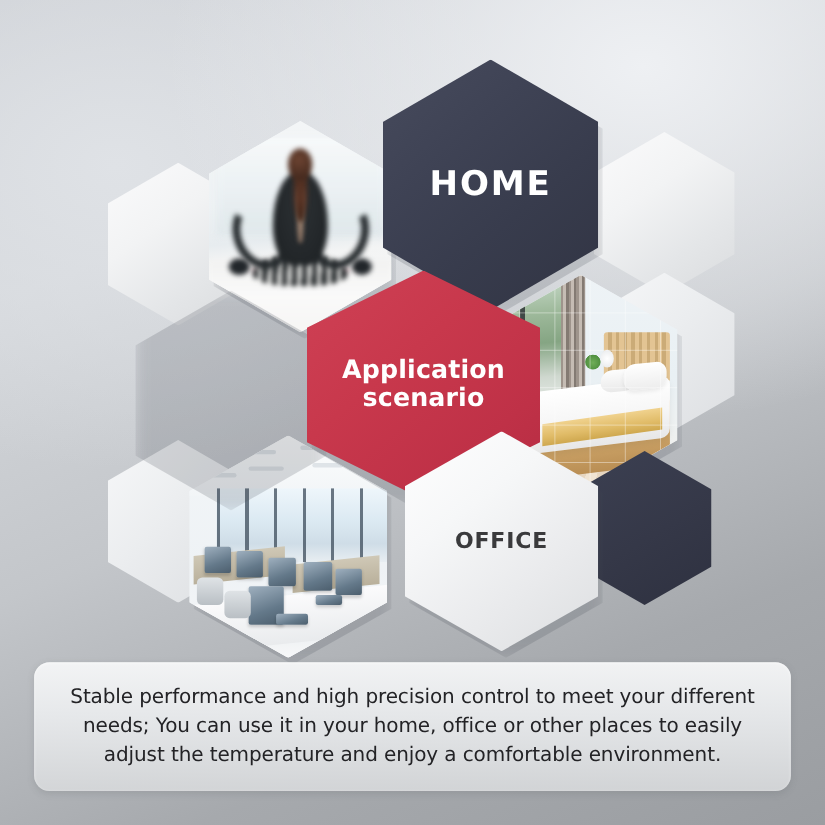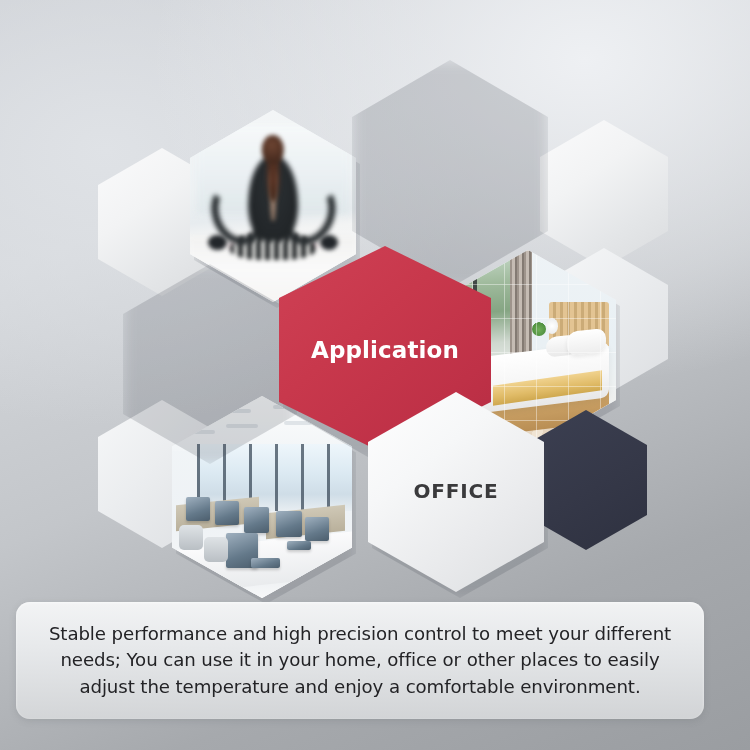--- a/index.html
+++ b/index.html
@@ -182,21 +182,21 @@
 
   
   .shadow{
     position:absolute;
     clip-path:polygon(50% 0%, 100% 25%, 100% 75%, 50% 100%, 0% 75%, 0% 25%);
     background:rgba(70,75,85,.20);filter:blur(7px);
   }
 
   
   #caption{
-    position:absolute;left:16px;top:602px;width:688px;height:117px;
+    position:absolute;left:31px;top:602px;width:688px;height:117px;
     border-radius:14px;
     background:linear-gradient(180deg,rgba(246,247,248,.94) 0%,rgba(233,235,237,.92) 45%,rgba(215,217,219,.9) 100%);
     box-shadow:0 1px 3px rgba(255,255,255,.55) inset, 0 2px 7px rgba(90,95,100,.18);
     display:flex;align-items:center;justify-content:center;
   }
   #caption p{
     margin:0;padding:0 24px;text-align:center;color:#232326;
     font-size:18.2px;line-height:1.44;letter-spacing:-.1px;
     font-family:"DejaVu Sans","Liberation Sans",sans-serif;
   }
@@ -285,29 +285,36 @@
       <div class="off-mon" style="left:30%;top:68%;width:18%;height:17%;"></div>
       <div class="off-mon" style="left:74%;top:60%;width:13%;height:12%;"></div>
       <div class="off-chair" style="left:4%;top:64%;width:13%;height:12%;"></div>
       <div class="off-chair" style="left:18%;top:70%;width:13%;height:12%;"></div>
       <div class="off-mon" style="left:44%;top:80%;width:16%;height:5%;"></div>
       <div class="off-mon" style="left:64%;top:72%;width:13%;height:4%;"></div>
     </div>
   </div>
 
   <div class="shadow" style="left:352px;top:60px;width:196px;height:228px;"></div>
+  <div class="hex dark" style="left:348px;top:54px;width:196px;height:228px;">
+    <div class="face"></div>
+    <div class="label">
+      <span class="cap home">HOME</span>
+    </div>
+  </div>
 
   <div class="shadow" style="left:123px;top:264px;width:174px;height:200px;"></div>
 
   <div class="shadow" style="left:283px;top:252px;width:180px;height:208px;"></div>
   <div class="hex red" style="left:279px;top:246px;width:212px;height:208px;">
     <div class="face"></div>
     <div class="label">
       <span class="center-title">
         <span>Application</span><br>
+        <span>scenario</span>
       </span>
     </div>
   </div>
 
   <div class="hex dark-plain" style="left:525px;top:410px;width:122px;height:140px;">
     <div class="face"></div>
   </div>
 
   <div class="shadow" style="left:372px;top:398px;width:176px;height:200px;"></div>
   <div class="hex lighthex" style="left:368px;top:392px;width:176px;height:200px;">

